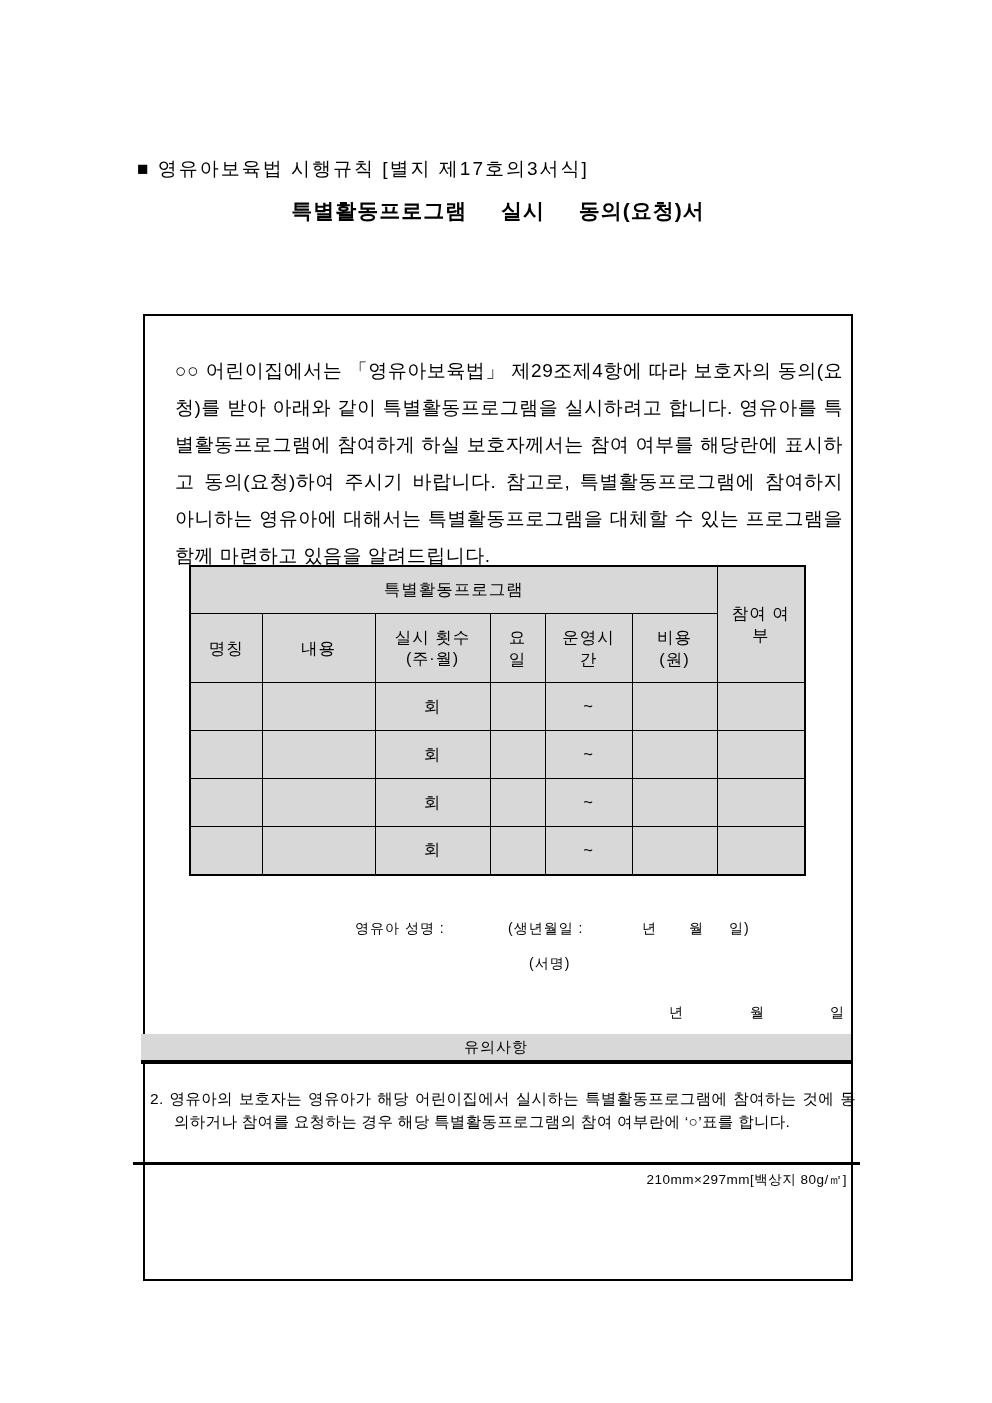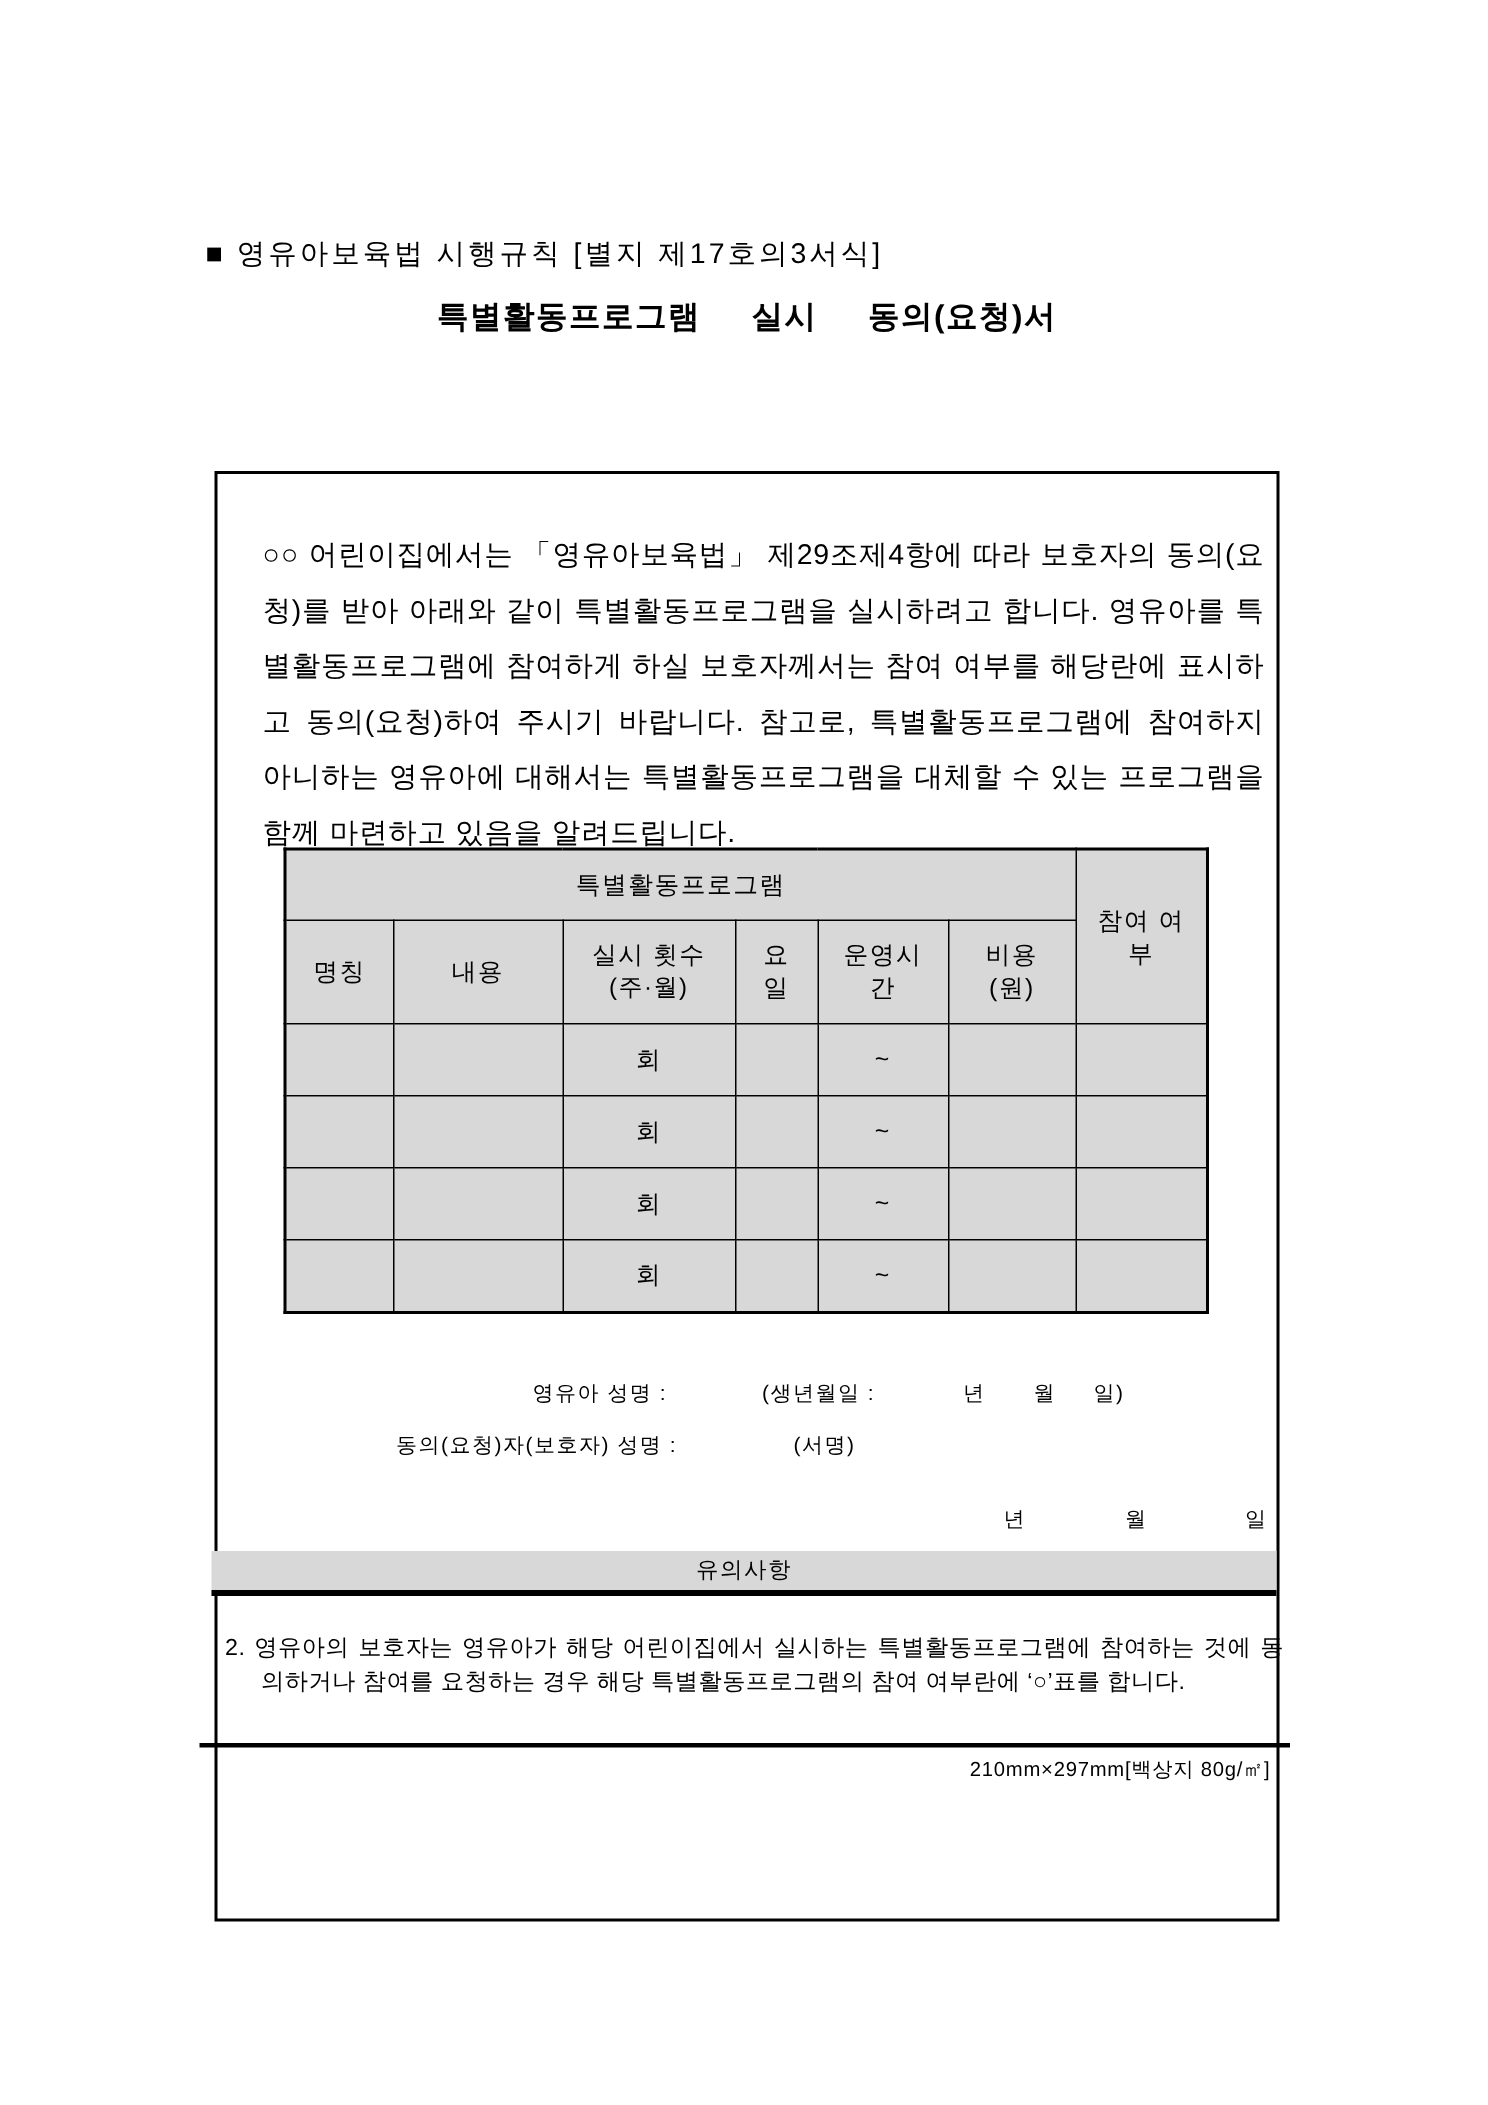--- a/index.html
+++ b/index.html
@@ -207,21 +207,20 @@
       </tr>
     </tbody>
       </table>
 
     <span class="sig-line" style="left:210px; top:604px;">영유아 성명 :</span>
     <span class="sig-line" style="left:363px; top:604px;text-align:right;">(생년월일 :</span>
     <span class="sig-line" style="left:497px; top:604px;">년</span>
     <span class="sig-line" style="left:544px; top:604px;">월</span>
     <span class="sig-line" style="left:584px; top:604px;">일)</span>
 
-    <span class="sig-line" style="left:119px; top:639px;">동의(요청)자(보호자) 성명 :</span>
     <span class="sig-line" style="left:384px; top:639px;">(서명)</span>
 
     <span class="sig-line" style="left:524px; top:688px;">년</span>
     <span class="sig-line" style="left:605px; top:688px;">월</span>
     <span class="sig-line" style="left:685px; top:688px;">일</span>
   </div>
 
   <div class="notice-bar">유의사항</div>
 
   <div class="notes">

